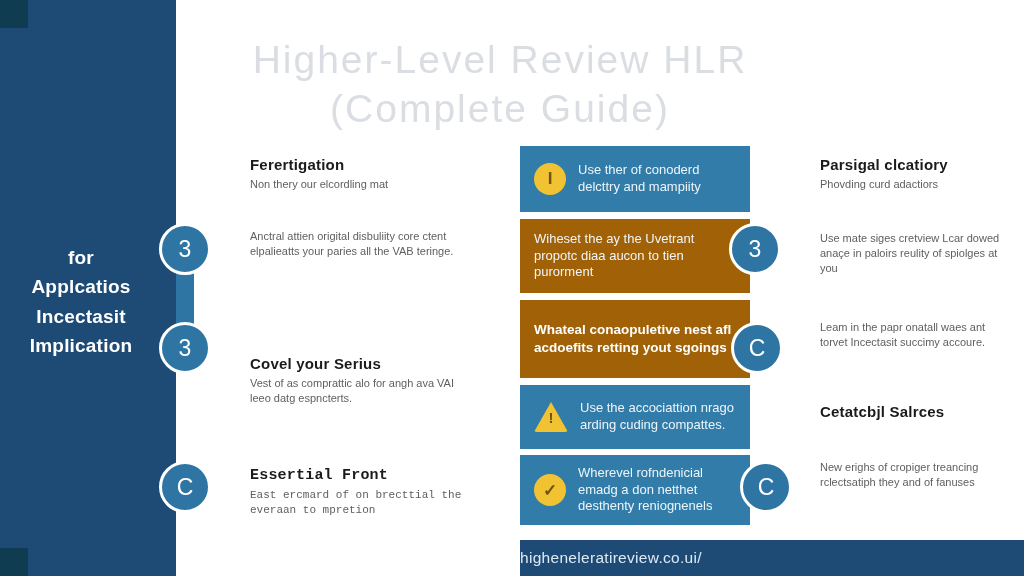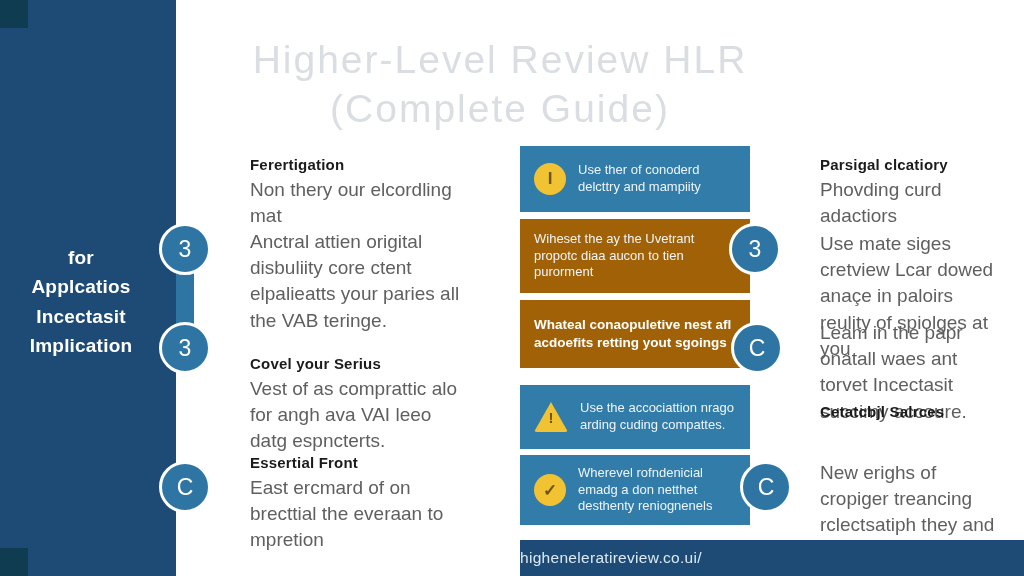--- a/index.html
+++ b/index.html
@@ -24,21 +24,21 @@
   
   .marker { position: absolute; width: 52px; height: 52px; border-radius: 50%;
     background: #2e75a4; border: 3px solid #ffffff; color: #ffffff;
     display: flex; align-items: center; justify-content: center;
     font-size: 23px; font-weight: 400; }
   .connector { position: absolute; background: #2e75a4; }
 
   
   .tblock { position: absolute; }
   .tblock h3 { font-size: 15px; font-weight: bold; color: #1b1b1b; margin-bottom: 4px; letter-spacing: .2px; }
-  .tblock p { font-size: 19px; color: #5f5f5f; line-height: 1.38; }
+  .tblock p { font-size: 11px; color: #5f5f5f; line-height: 1.38; }
 
   
   .cbox { position: absolute; left: 520px; width: 230px; background: #317ca9;
     display: flex; align-items: center; padding: 10px 14px; gap: 12px; }
   .cbox.darker { background: #a16207; }
   .cbox .txt { color: #eef5fa; font-size: 13px; line-height: 1.3; }
   .cbox .txt.bold { font-weight: bold; font-size: 13.5px; color: #ffffff; }
   .icon-circle { flex: 0 0 auto; width: 32px; height: 32px; border-radius: 50%;
     background: #f1c232; display: flex; align-items: center; justify-content: center;
     color: #6d5410; font-weight: bold; font-size: 17px; }
@@ -84,33 +84,33 @@
     <h3>Ferertigation</h3>
     <p>Non thery our elcordling mat</p>
   </div>
   <div class="tblock" style="left:250px; top:229px; width:215px;">
     <p>Anctral attien origital disbuliity core ctent elpalieatts your paries all the VAB teringe.</p>
   </div>
   <div class="tblock" style="left:250px; top:320px; width:215px;margin-top:35px;">
     <h3>Covel your Serius</h3>
     <p>Vest of as comprattic alo for angh ava VAI leeo datg espncterts.</p>
   </div>
-  <div class="tblock" style="left:250px; top:454px; width:215px;">
+  <div class="tblock" style="left:250px; top:467px; width:215px;font-family:Liberation Mono, monospace;">
     <h3>Essertial Front</h3>
     <p>East ercmard of on brecttial the everaan to mpretion</p>
   </div>
 
   <div class="cbox" style="top:146px; height:66px;">
     <div class="icon-circle">I</div>
     <div class="txt">Use ther of conoderd delcttry and mampiity</div>
   </div>
   <div class="cbox darker" style="top:219px; height:74px;">
     <div class="txt">Wiheset the ay the Uvetrant propotc diaa aucon to tien purorment</div>
   </div>
-  <div class="cbox darker" style="top:300px; height:68px;">
+  <div class="cbox darker" style="top:300px; height:78px;">
     <div class="txt bold">Whateal conaopuletive nest afl acdoefits retting yout sgoings</div>
   </div>
   <div class="cbox" style="top:385px; height:64px;">
     <div class="icon-tri">
       <div class="tri"></div>
       <div class="bang">!</div>
     </div>
     <div class="txt">Use the accociattion nrago arding cuding compattes.</div>
   </div>
   <div class="cbox" style="top:455px; height:70px;">

